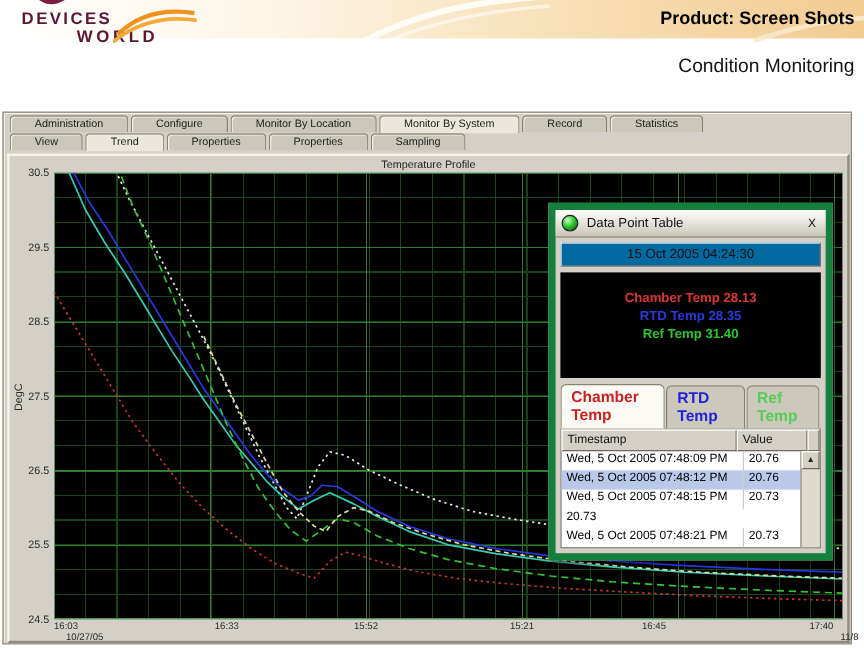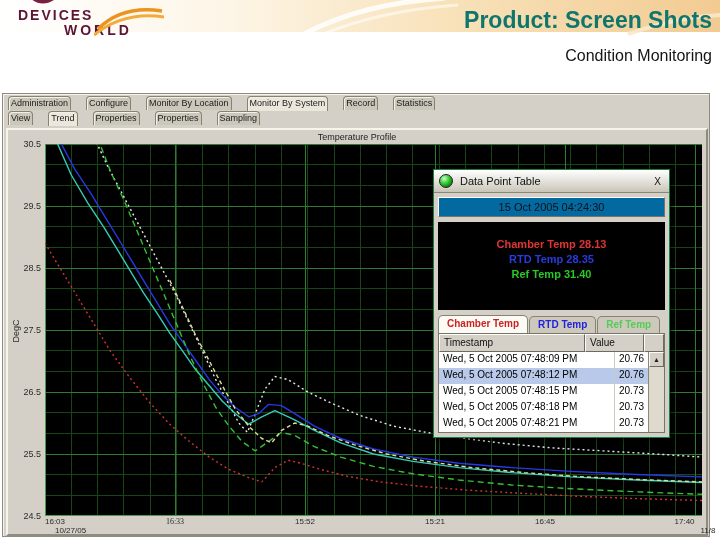--- a/index.html
+++ b/index.html
@@ -4,82 +4,82 @@
 <style>
   html,body{margin:0;padding:0;background:#fff;}
   *{box-sizing:border-box;}
   .slide{position:relative;width:720px;height:540px;background:#fff;overflow:hidden;
          font-family:"Liberation Sans",sans-serif;}
 
   
   .band{position:absolute;left:0;top:0;width:720px;height:32px;
         background:linear-gradient(to right,#ffffff 0%,#fdf6e8 30%,#f8e2ba 62%,#f2cb92 100%);}
   .band-deco{position:absolute;left:0;top:0;}
-  .page-title{position:absolute;top:7px;right:8px;font-size:23px;font-weight:bold;color:#0f766e;}
+  .page-title{position:absolute;top:7px;right:8px;font-size:15px;font-weight:bold;color:#000000;}
   .page-subtitle{position:absolute;top:47px;right:8px;font-size:16px;color:#141414;}
   .logo{position:absolute;left:18px;top:7px;width:180px;height:34px;color:#5c1535;}
   .logo-devices{font-size:14px;font-weight:bold;letter-spacing:2px;}
   .logo-world{font-size:14px;font-weight:bold;letter-spacing:3px;margin:-1px 0 0 46px;}
   .logo-swoosh{position:absolute;left:76px;top:-4px;}
 
   
   .app{position:absolute;left:2px;top:93px;width:708px;height:444px;background:#d4d0c8;
        border:1px solid #8f8b80;box-shadow:inset 1px 1px 0 #f6f3ea;font-size:9px;}
   .tabrow{position:absolute;left:5px;white-space:nowrap;}
   .tabrow1{top:2px;}
   .tabrow2{top:17px;}
-  .wtab{display:inline-block;padding:2px 2px 2px;margin-right:15px;font-size:9px;line-height:9px;
+  .wtab{display:inline-block;padding:2px 20px 2px;margin-right:2px;font-size:9px;line-height:9px;
         color:#1c1c1c;background:#cbc7bb;border:1px solid #87836f;border-bottom:none;
         border-radius:4px 4px 0 0;box-shadow:inset 1px 1px 0 #f3f0e8;cursor:default;}
   .wtab.active{background:#ebe7dc;padding-bottom:3px;}
 
   
   .chart-panel{position:absolute;left:3px;top:34px;width:702px;height:408px;background:#d4d0c8;
         border:2px solid;border-color:#f7f4eb #8f8b80 #8f8b80 #f7f4eb;}
   .chart-title{position:absolute;top:2px;left:0;right:0;text-align:center;font-size:9px;color:#1c1c1c;}
   .plot{position:absolute;left:37px;top:14px;width:657px;height:372px;background:#000;}
   .ytick{position:absolute;left:2px;width:31px;text-align:right;font-size:9px;color:#2b2b2b;}
   .ylab{position:absolute;left:-4px;top:196px;font-size:9px;color:#2b2b2b;transform:rotate(-90deg);}
   .xticks{position:absolute;left:37px;top:388px;width:660px;height:18px;font-size:8px;color:#2b2b2b;}
   .xtick{position:absolute;top:0;white-space:nowrap;line-height:8px;transform:translateX(-50%);}
   .xtick.first{transform:none;}
   .xtick .xs{margin-top:1px;}
   .xtick.first .xs{margin-left:10px;}
   .xtick.last .xs{margin-left:26px;}
 
   
-  .popup{position:absolute;left:430px;top:75px;width:237px;background:#d4d0c8;z-index:9;
-         border:1px solid #15803d;box-shadow:2px 2px 4px rgba(0,0,0,.55);}
+  .popup{position:absolute;left:454px;top:75px;width:237px;background:#d4d0c8;z-index:9;
+         border:6px solid #15803d;box-shadow:2px 2px 4px rgba(0,0,0,.55);}
   .titlebar{height:23px;display:flex;align-items:center;gap:7px;padding:0 5px;
             background:linear-gradient(#ffffff,#c9c5b8);border-bottom:1px solid #8a8678;}
   .led{width:14px;height:14px;border-radius:50%;flex:none;border:1px solid #222;
        background:radial-gradient(circle at 35% 30%,#c9ffc9,#2ec82e 45%,#084d08 95%);}
   .ptitle{flex:1;font-size:11px;color:#111;}
   .pclose{font-size:10px;color:#111;padding:0 3px;cursor:default;}
   .pdate{margin:4px 4px 5px;padding:3px 0;text-align:center;font-size:11px;color:#111;
          background:#0369a1;border:1px solid;border-color:#fdfcf8 #78746a #78746a #fdfcf8;}
   .preadout{margin:0 4px;height:88px;background:#000;padding-top:15px;}
   .rline{text-align:center;font-size:11px;font-weight:bold;line-height:15px;}
   .ptabs{display:flex;align-items:flex-end;margin:5px 4px 0;}
-  .ptab{font-size:10px;font-weight:bold;padding:2px 8px 3px;background:#ccc8bc;margin-right:1px;
+  .ptab{font-size:13px;font-weight:bold;padding:2px 8px 3px;background:#ccc8bc;margin-right:1px;
         border:1px solid #87836f;border-bottom:none;border-radius:5px 5px 0 0;cursor:default;}
   .ptab.active{background:#fbfaf5;padding-bottom:4px;}
   .ptable{margin:0 4px 4px;border:1px solid #78746a;background:#fff;}
   .thead{display:flex;height:18px;background:#d4d0c8;}
   .th{font-size:10px;padding:2px 4px;color:#111;background:#d4d0c8;
       border:1px solid;border-color:#fdfcf8 #6e6a60 #6e6a60 #fdfcf8;overflow:hidden;white-space:nowrap;}
   .th.ts{width:146px;}
   .th.val{width:59px;}
   .th.pad{flex:1;}
   .tbody-wrap{display:flex;}
   .tbody{flex:1;}
   .trow{display:flex;height:16px;}
   .trow.selected{background:#b9c9ea;}
   .td{font-size:10px;padding:1px 4px;color:#000;white-space:nowrap;overflow:hidden;}
-  .td.ts{width:176px;border-right:1px solid #cfcbc0;}
+  .td.ts{width:152px;border-right:1px solid #cfcbc0;}
   .td.val{flex:1;}
   .vscroll{width:16px;background:#dedace;border-left:1px solid #8a8678;}
   .sbtn{height:15px;background:#d4d0c8;font-size:7px;line-height:13px;text-align:center;color:#222;
         border:1px solid;border-color:#fdfcf8 #6e6a60 #6e6a60 #fdfcf8;cursor:default;}
 </style>
 </head>
 <body>
 
 <div class="slide">
 
@@ -175,21 +175,21 @@
             <polyline points="0.0,99.2 13.1,120.9 26.3,142.6 39.4,164.3 52.6,186.0 65.7,207.7 85.4,234.4 105.1,259.2 124.8,280.2 144.5,297.6 164.3,313.1 184.0,325.5 203.7,333.6 216.8,337.9 229.9,323.6 243.1,316.2 256.2,319.3 275.9,325.5 302.2,332.3 335.1,337.9 374.5,342.2 420.5,346.0 473.0,349.1 532.2,352.2 591.3,354.6 657.0,356.5" fill="none" stroke="#d03232" stroke-width="1.4" stroke-linejoin="round" stroke-dasharray="2,3"></polyline>
             <polyline points="124.8,136.4 138.0,164.3 151.1,192.2 164.3,217.0 177.4,241.8 190.5,265.4 203.7,282.1 216.8,294.5 226.7,298.8 236.5,286.4 249.7,279.0 262.8,282.1 282.5,291.4 308.8,300.7 341.6,310.0 381.1,317.4 427.1,323.6 479.6,328.6 538.7,332.9 604.4,336.0 657.0,337.9" fill="none" stroke="#dddd9a" stroke-width="1.4" stroke-linejoin="round" stroke-dasharray="4,3"></polyline>
           </svg>
       </div>
       <div class="yticks"></div>
       <div class="xticks">
           <div class="xtick first" style="left: 0px;">
             <div class="xl">16:03</div>
             <div class="xs">10/27/05</div>
           </div>
-          <div class="xtick" style="left: 130px; font-family: Liberation Serif, serif;">
+          <div class="xtick" style="left: 144px;">
             <div class="xl">16:33</div>
           </div>
           <div class="xtick" style="left: 260px;">
             <div class="xl">15:52</div>
           </div>
           <div class="xtick" style="left: 390px;">
             <div class="xl">15:21</div>
           </div>
           <div class="xtick" style="left: 500px;">
             <div class="xl">16:45</div>
@@ -239,21 +239,20 @@
               </div>
               <div class="trow selected">
                 <span class="td ts">Wed, 5 Oct 2005 07:48:12 PM</span>
                 <span class="td val">20.76</span>
               </div>
               <div class="trow">
                 <span class="td ts">Wed, 5 Oct 2005 07:48:15 PM</span>
                 <span class="td val">20.73</span>
               </div>
               <div class="trow">
-                <span class="td ts">Wed, 5 Oct 2005 07:48:18 PM</span>
                 <span class="td val">20.73</span>
               </div>
               <div class="trow">
                 <span class="td ts">Wed, 5 Oct 2005 07:48:21 PM</span>
                 <span class="td val">20.73</span>
               </div>
             </div>
           <div class="vscroll">
             <div class="sbtn">▲</div>
           </div>

